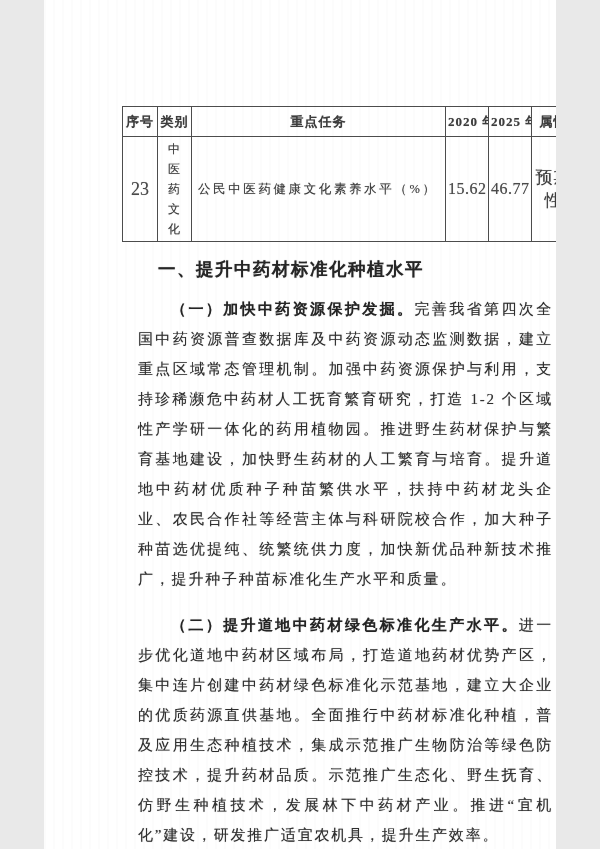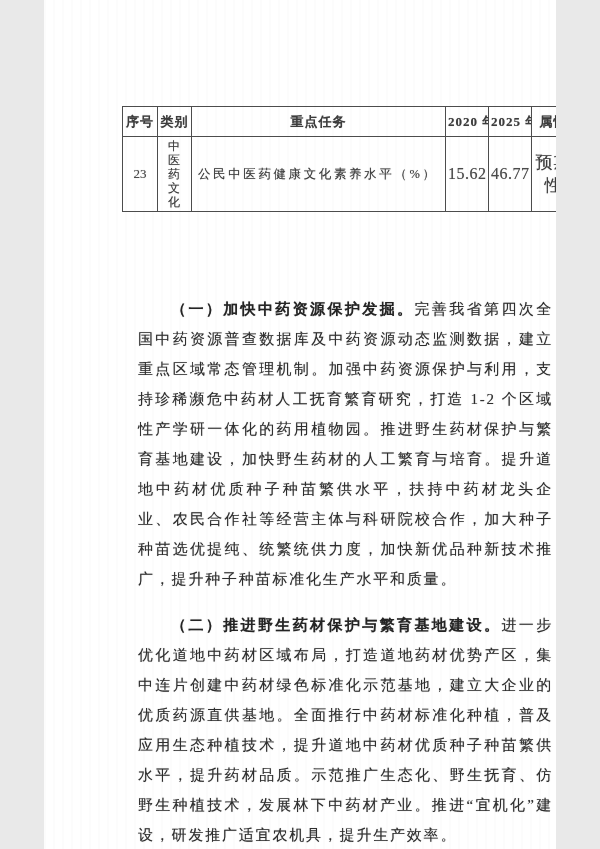--- a/index.html
+++ b/index.html
@@ -28,22 +28,22 @@
     padding:0 2px;
     text-align:center;
     vertical-align:middle;
     overflow:hidden;
   }
   .indicator-table thead tr{height:30px;}
   .indicator-table tbody tr{height:47px;}
   .indicator-table th{
     font-size:13px;font-weight:bold;letter-spacing:1px;white-space:nowrap;
   }
-  .cell-seq{font-size:13px;color:#4a4a4a;}
-  .cell-category{font-size:12px;line-height:14px;letter-spacing:1px;padding:2px 5px !important;}
+  .cell-seq{font-size:18px;color:#4a4a4a;}
+  .cell-category{font-size:12px;line-height:20px;letter-spacing:1px;padding:2px 5px !important;}
   .cell-indicator{
     text-align:left !important;
     font-size:12.5px;letter-spacing:2.6px;
     padding-left:6px !important;
     margin-top:36px;
   }
   .cell-num{font-size:16px;color:#4a4a4a;letter-spacing:.5px;}
   .cell-attr{font-size:17px;letter-spacing:1px;}
 
   
@@ -113,20 +113,21 @@
         <td class="cell-category">中医药文化</td>
         <td class="cell-indicator">公民中医药健康文化素养水平（%）</td>
         <td class="cell-num">15.62</td>
         <td class="cell-num">46.77</td>
         <td class="cell-attr">预期性</td>
       </tr>
     </tbody>
   </table>
 
 
+  <h2 class="section-title">一、提升中药材标准化种植水平</h2>
 
   <div class="body-text">
     <p><span class="lead">（一）加快中药资源保护发掘。</span><span>完善我省第四次全国中药资源普查数据库及中药资源动态监测数据，建立重点区域常态管理机制。加强中药资源保护与利用，支持珍稀濒危中药材人工抚育繁育研究，打造 1-2 个区域性产学研一体化的药用植物园。推进野生药材保护与繁育基地建设，加快野生药材的人工繁育与培育。提升道地中药材优质种子种苗繁供水平，扶持中药材龙头企业、农民合作社等经营主体与科研院校合作，加大种子种苗选优提纯、统繁统供力度，加快新优品种新技术推广，提升种子种苗标准化生产水平和质量。</span></p>
-    <p><span class="lead">（二）推进野生药材保护与繁育基地建设。</span><span>进一步优化道地中药材区域布局，打造道地药材优势产区，集中连片创建中药材绿色标准化示范基地，建立大企业的优质药源直供基地。全面推行中药材标准化种植，普及应用生态种植技术，提升道地中药材优质种子种苗繁供水平，提升药材品质。示范推广生态化、野生抚育、仿野生种植技术，发展林下中药材产业。推进“宜机化”建设，研发推广适宜农机具，提升生产效率。</span></p>
+    <p><span class="lead">（二）提升道地中药材绿色标准化生产水平。</span><span>进一步优化道地中药材区域布局，打造道地药材优势产区，集中连片创建中药材绿色标准化示范基地，建立大企业的优质药源直供基地。全面推行中药材标准化种植，普及应用生态种植技术，集成示范推广生物防治等绿色防控技术，提升药材品质。示范推广生态化、野生抚育、仿野生种植技术，发展林下中药材产业。推进“宜机化”建设，研发推广适宜农机具，提升生产效率。</span></p>
   </div>
 
 
 </div>
 
 </body></html>

